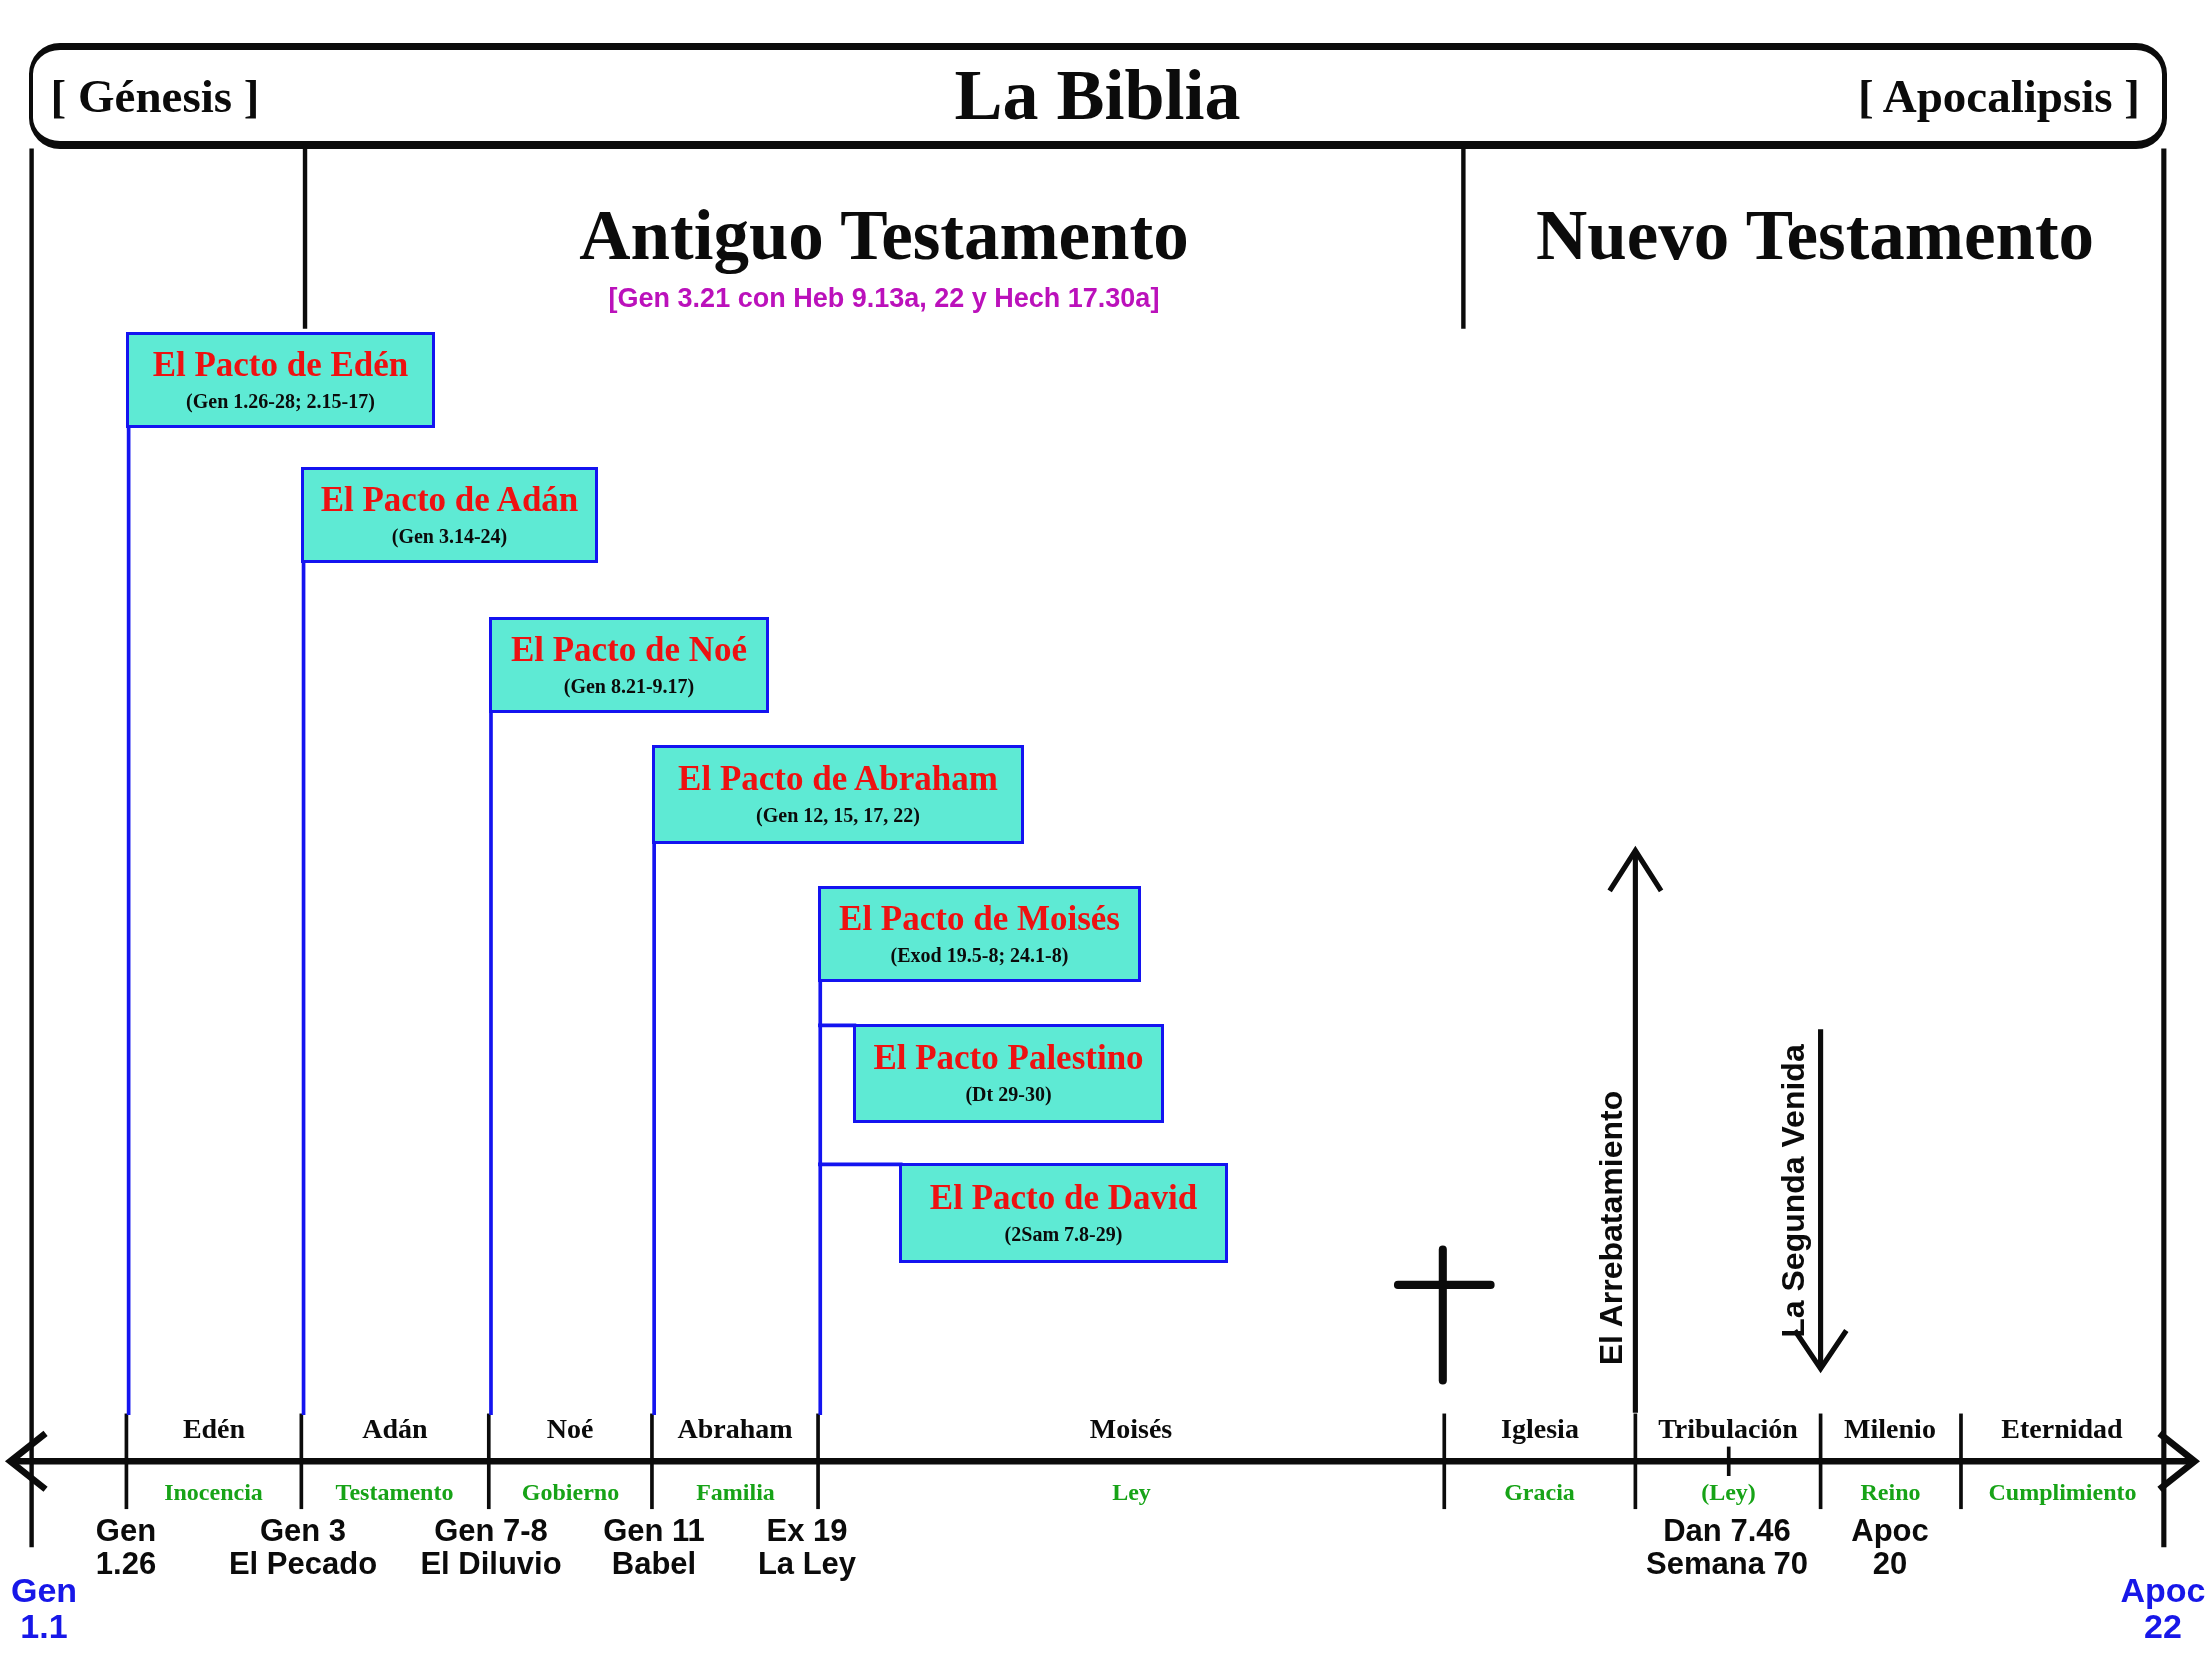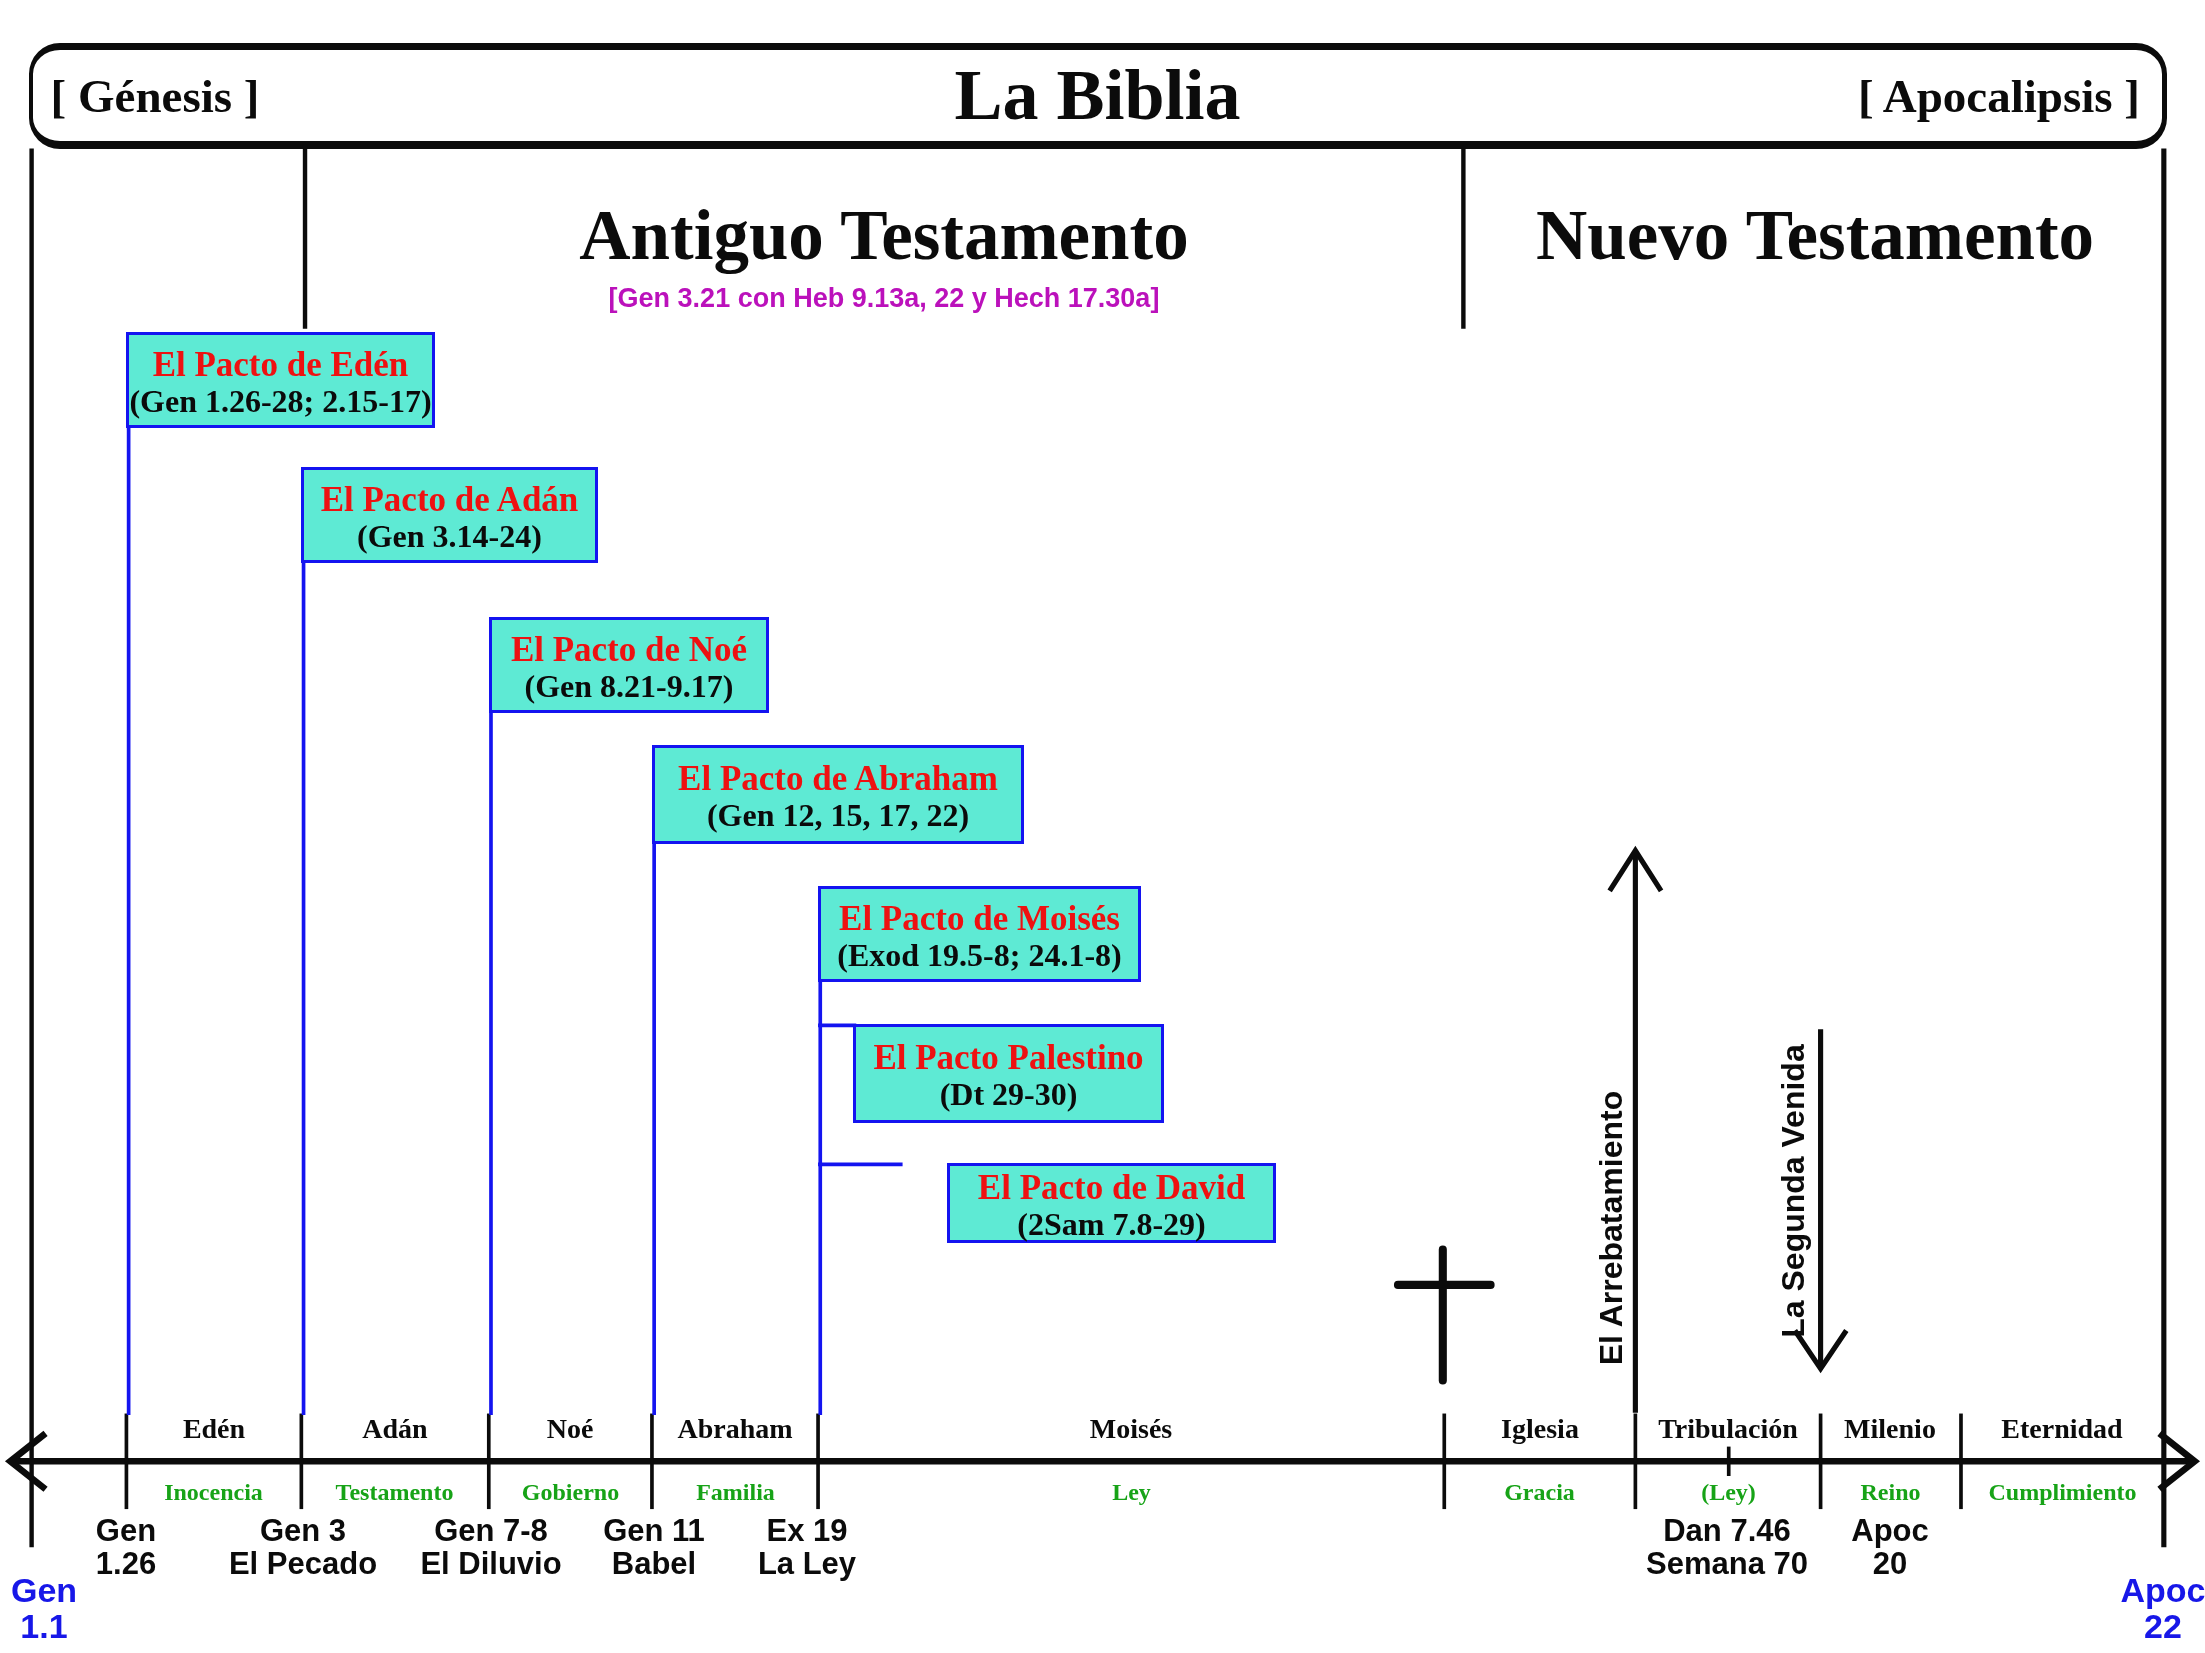--- a/index.html
+++ b/index.html
@@ -15,21 +15,21 @@
   #genesis-bracket{position:absolute;left:17.6px;}
   #apocalipsis-bracket{position:absolute;right:22px;}
   
   .section-title{font-weight:bold;font-size:71px;text-align:center;line-height:1;}
   #note{left:307px;top:283px;width:1154px;text-align:center;font-family:"Liberation Sans",sans-serif;
         font-weight:bold;font-size:27px;color:#bb11bb;}
   
   .cov-box{box-sizing:border-box;border:3.7px solid #1414f0;background:#5eead4;
     display:flex;flex-direction:column;justify-content:center;align-items:center;z-index:3;}
   .cov-title{color:#ee1111;font-weight:bold;font-size:35px;line-height:41px;white-space:nowrap;}
-  .cov-ref{color:#0b0b0b;font-weight:bold;font-size:32px;line-height:32px;white-space:nowrap;}
+  .cov-ref{color:#0b0b0b;font-weight:bold;font-size:20px;line-height:32px;white-space:nowrap;}
   
   .period{font-weight:bold;font-size:28px;text-align:center;line-height:31px;z-index:4;}
   .disp{font-weight:bold;font-size:24px;text-align:center;line-height:34px;color:#17a317;z-index:4;}
   .event{font-family:"Liberation Sans",sans-serif;font-weight:bold;font-size:31px;
          text-align:center;line-height:33px;z-index:4;}
   .corner{font-family:"Liberation Sans",sans-serif;font-weight:bold;font-size:34px;
           text-align:center;line-height:36px;color:#1717e8;z-index:4;}
   .rot-label{font-family:"Liberation Sans",sans-serif;font-weight:bold;font-size:32px;
      text-align:center;white-space:nowrap;transform:rotate(-90deg);z-index:4;width:382px;height:38px;line-height:38px;}
   svg{position:absolute;left:0;top:0;z-index:1;}
@@ -113,21 +113,21 @@
     <div class="cov-ref">(Gen 12, 15, 17, 22)</div>
   </div>
   <div class="abs cov-box" style="left:818px;top:886px;width:323px;height:96px;">
     <div class="cov-title">El Pacto de Moisés</div>
     <div class="cov-ref">(Exod 19.5-8; 24.1-8)</div>
   </div>
   <div class="abs cov-box" style="left:853px;top:1024px;width:311px;height:99px;">
     <div class="cov-title">El Pacto Palestino</div>
     <div class="cov-ref">(Dt 29-30)</div>
   </div>
-  <div class="abs cov-box" style="left:947px;top:1163px;width:329px;height:80px;">
+  <div class="abs cov-box" style="left:899px;top:1163px;width:329px;height:100px;">
     <div class="cov-title">El Pacto de David</div>
     <div class="cov-ref">(2Sam 7.8-29)</div>
   </div>
 
   <div class="abs rot-label" style="left:1420px;top:1209px;">El Arrebatamiento</div>
   <div class="abs rot-label" style="left:1602px;top:1172px;">La Segunda Venida</div>
 
   <div class="abs period" style="left:126px;top:1413px;width:176px;">Edén</div>
   <div class="abs period" style="left:307px;top:1413px;width:176px;">Adán</div>
   <div class="abs period" style="left:482px;top:1413px;width:176px;">Noé</div>

